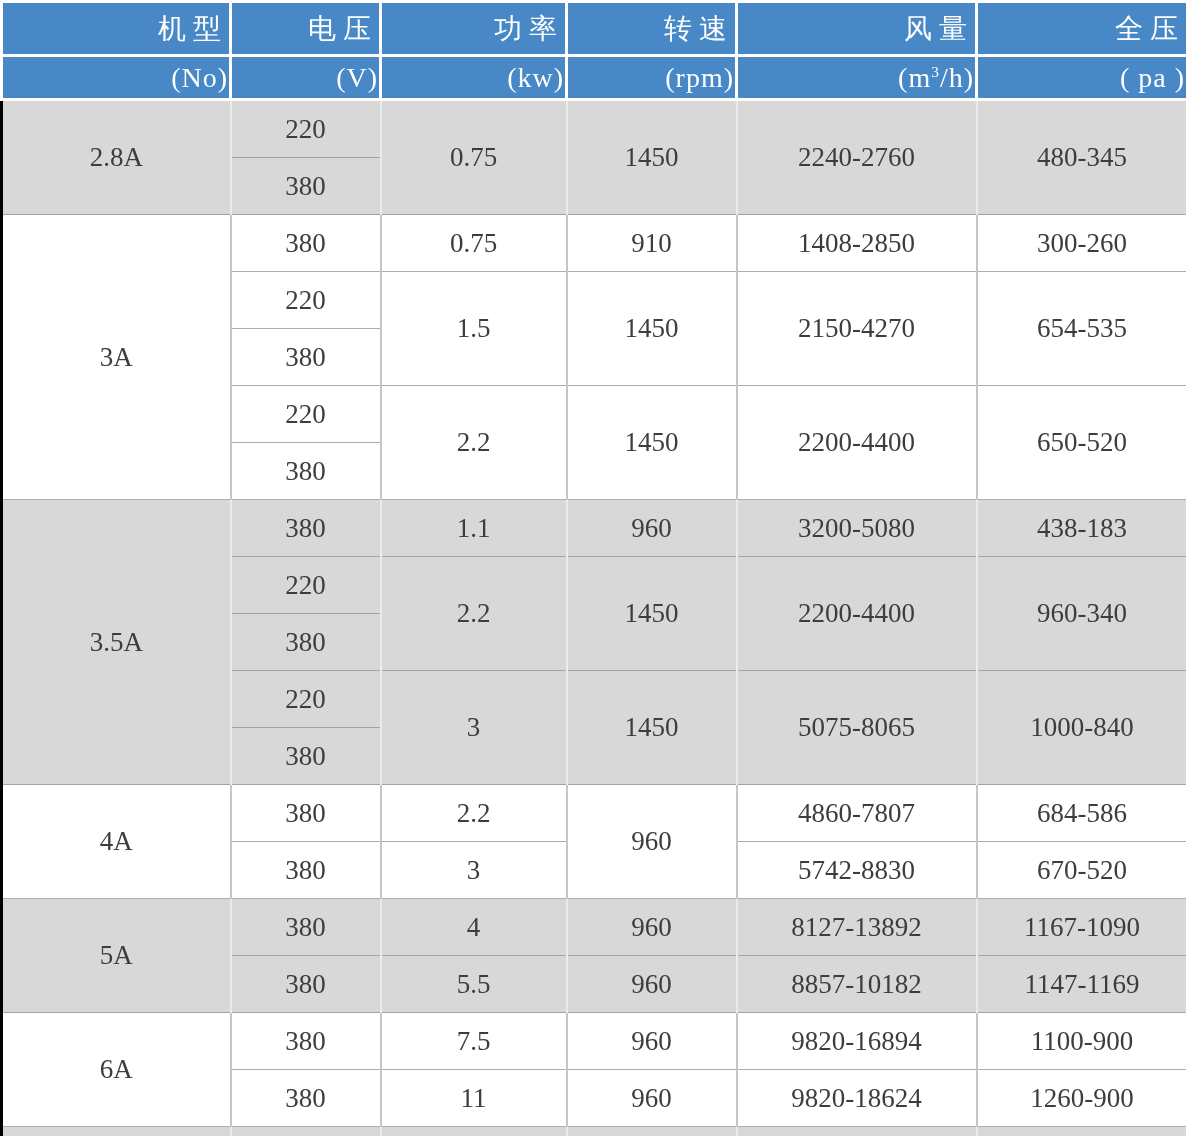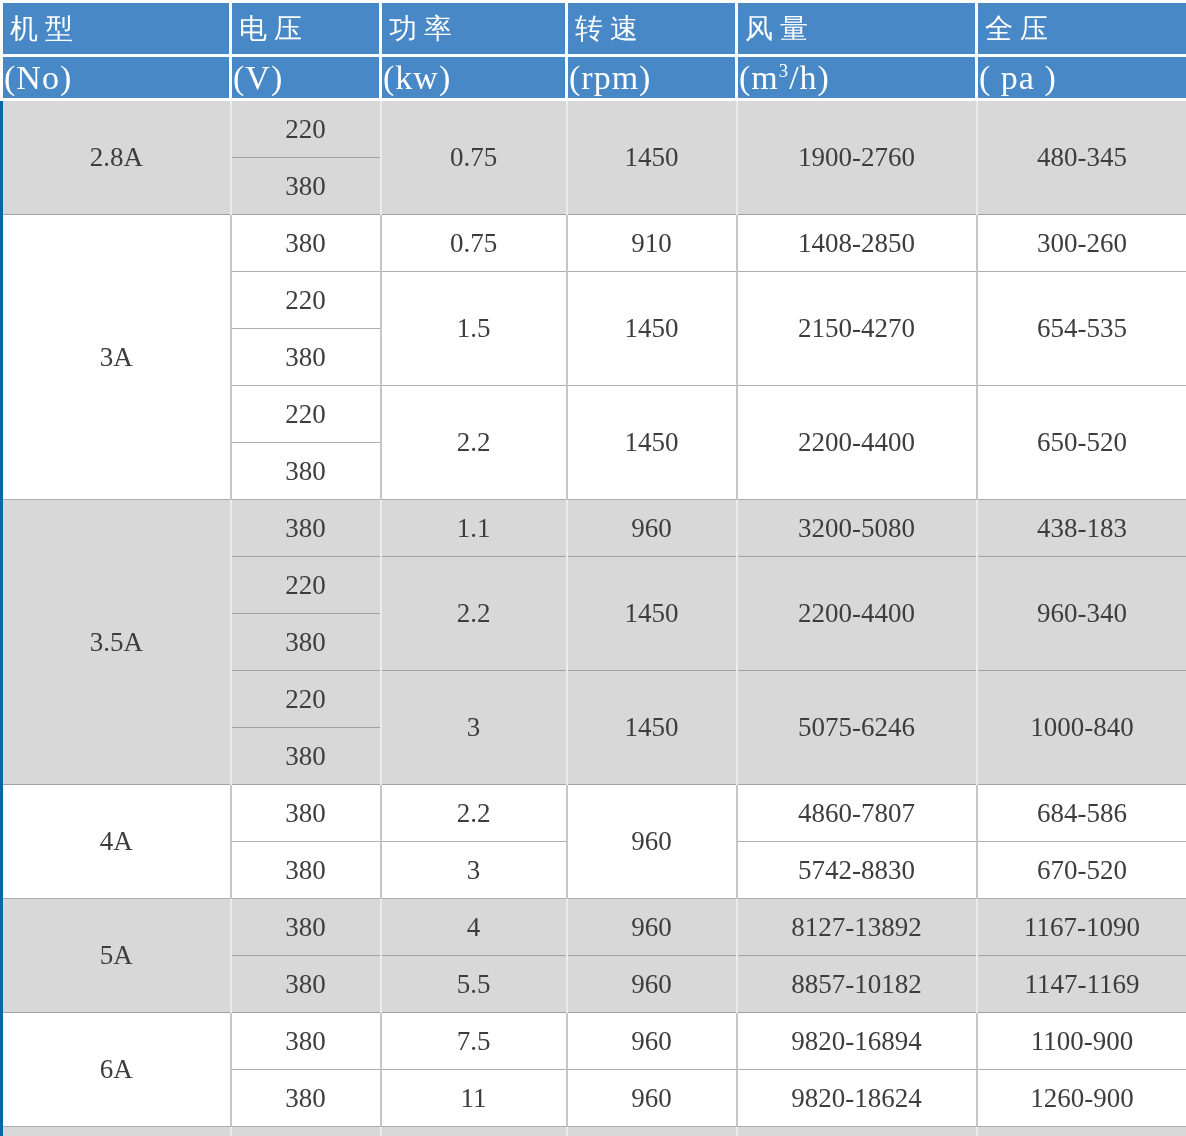--- a/index.html
+++ b/index.html
@@ -17,33 +17,33 @@
   col.col-power{width:186px}
   col.col-speed{width:170px}
   col.col-airflow{width:240px}
   col.col-pressure{width:211px}
 
   th{
     background:var(--header-bg);
     color:var(--header-text);
     border:3px solid #ffffff;
     font-weight:normal;
-    text-align:left;
+    text-align:right;
     vertical-align:middle;
   }
   thead tr.titles th{
     height:49px;
     font-size:28px;
     letter-spacing:7px;
     padding-left:7px;
     font-family:"Liberation Sans","DejaVu Sans",sans-serif;
   }
   thead tr.units th{
     height:39px;
-    font-size:34px;
+    font-size:28px;
     letter-spacing:1px;
     font-family:"Liberation Serif","DejaVu Serif",serif;
   }
   thead sup{font-size:0.55em;}
 
   td{
     height:54px;
     text-align:center;
     vertical-align:middle;
     font-size:27px;
@@ -53,21 +53,21 @@
   tr.gray td{
     background:var(--row-gray);
     border-right:2px solid #ebebeb;
     border-bottom:1px solid #a2a2a2;
   }
   tr.white td{
     background:var(--row-white);
     border-right:2px solid #c6c6c6;
     border-bottom:1px solid #aeaeae;
   }
-  td.col-model{border-left:3px solid #0369a1;}
+  td.col-model{border-left:3px solid #000000;}
   td.col-pressure{border-right:3px solid #ffffff;}
   tbody tr:last-child td{border-bottom:2px solid #b3b3b3;}
 </style>
 </head>
 <body>
 
 <table>
   <colgroup>
     <col class="col-model">
       <col class="col-voltage">
@@ -93,21 +93,21 @@
         <th class="col-airflow"><span>(m</span><sup>3</sup><span>/h)</span></th>
         <th class="col-pressure"><span>( pa )</span></th>
       </tr>
   </thead>
   <tbody id="spec-body">
       <tr class="gray">
         <td class="col-model" rowspan="2">2.8A</td>
         <td class="col-voltage">220</td>
         <td class="col-power" rowspan="2">0.75</td>
         <td class="col-speed" rowspan="2">1450</td>
-        <td class="col-airflow" rowspan="2">1900-2760</td>
+        <td class="col-airflow" rowspan="2">2240-2760</td>
         <td class="col-pressure" rowspan="2">480-345</td>
       </tr>
       <tr class="gray">
         <td class="col-voltage">380</td>
       </tr>
       <tr class="white">
         <td class="col-model" rowspan="5">3A</td>
         <td class="col-voltage">380</td>
         <td class="col-power">0.75</td>
         <td class="col-speed">910</td>
@@ -149,21 +149,21 @@
         <td class="col-airflow" rowspan="2">2200-4400</td>
         <td class="col-pressure" rowspan="2">960-340</td>
       </tr>
       <tr class="gray">
         <td class="col-voltage">380</td>
       </tr>
       <tr class="gray">
         <td class="col-voltage">220</td>
         <td class="col-power" rowspan="2">3</td>
         <td class="col-speed" rowspan="2">1450</td>
-        <td class="col-airflow" rowspan="2">5075-6246</td>
+        <td class="col-airflow" rowspan="2">5075-8065</td>
         <td class="col-pressure" rowspan="2">1000-840</td>
       </tr>
       <tr class="gray">
         <td class="col-voltage">380</td>
       </tr>
       <tr class="white">
         <td class="col-model" rowspan="2">4A</td>
         <td class="col-voltage">380</td>
         <td class="col-power">2.2</td>
         <td class="col-speed" rowspan="2">960</td>

